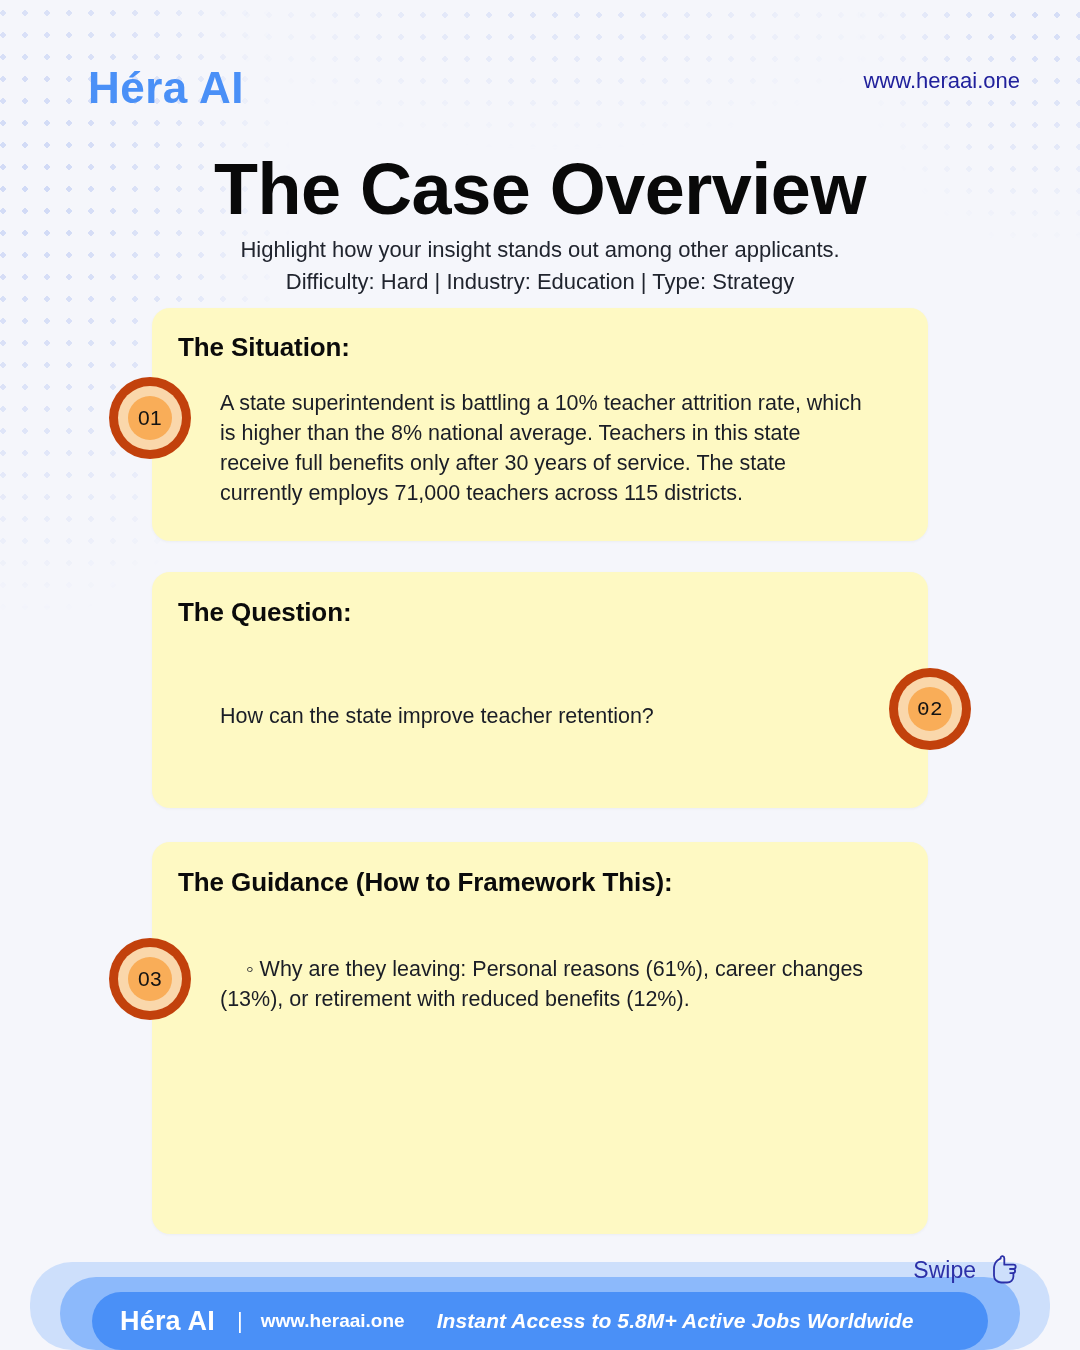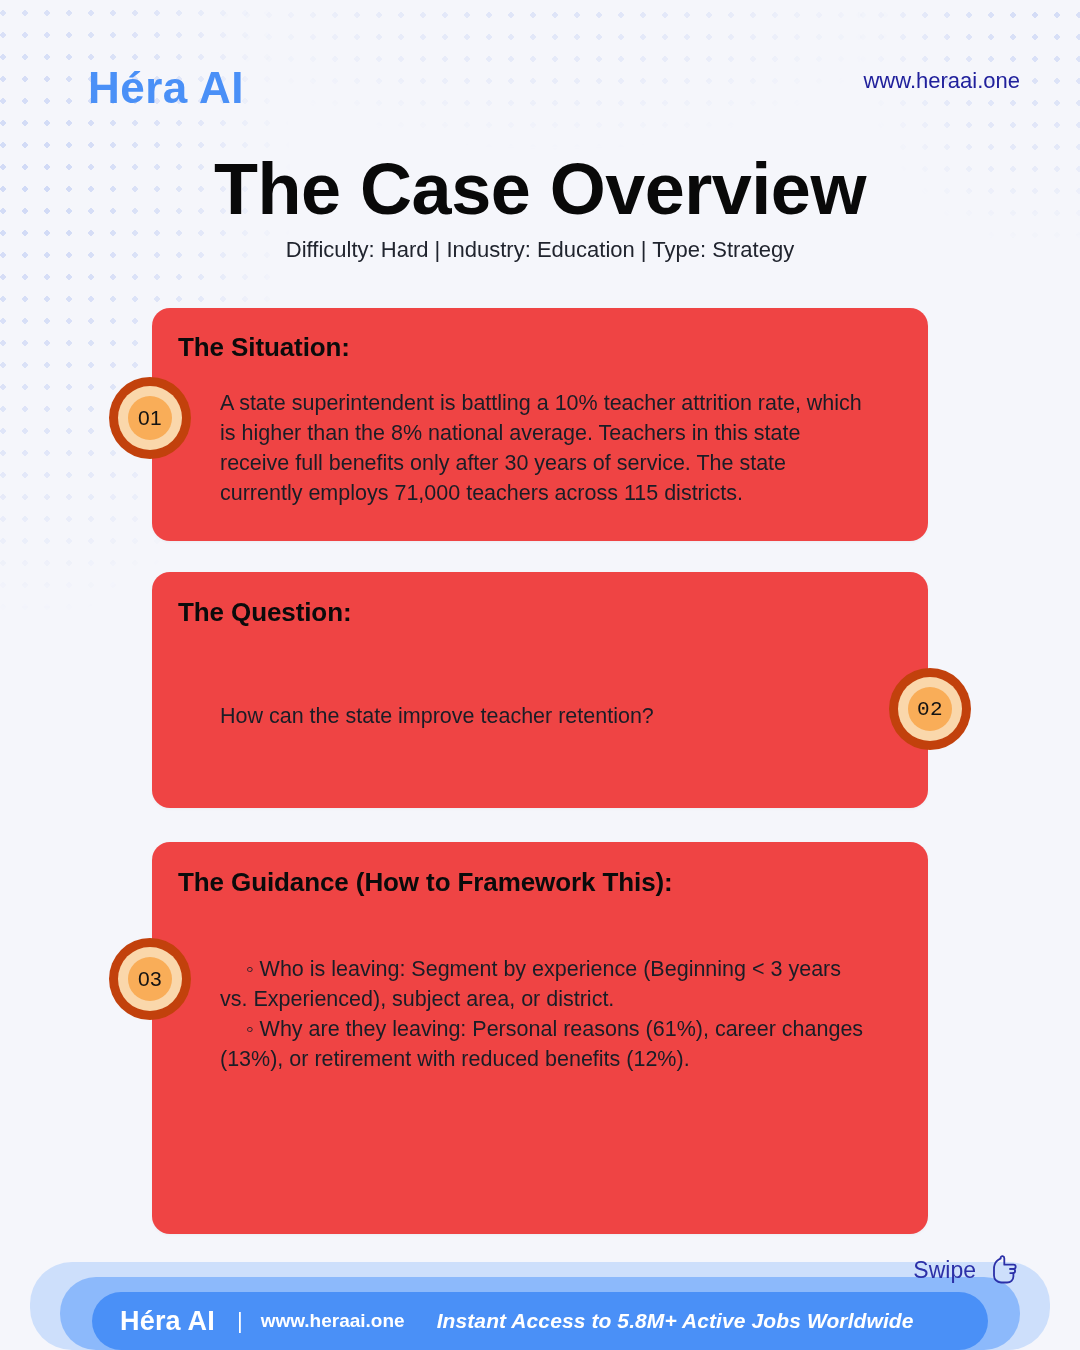--- a/index.html
+++ b/index.html
@@ -73,21 +73,21 @@
     line-height:32px;
     color:#20242e;
     z-index:3;
   }
   .page-subtitle .sub-line { display:block; }
 
   
   .card {
     position:absolute;
     left:152px; width:776px;
-    background:#ef4444;
+    background:#fef9c3;
     border-radius:18px;
     z-index:2;
     box-shadow:0 1px 3px rgba(30,40,80,.045);
   }
   #card-1 { top:308px; height:233px; }
   #card-2 { top:572px; height:236px; }
   #card-3 { top:842px; height:392px; }
 
   .card-title {
     position:absolute; left:26px;
@@ -192,37 +192,37 @@
 <div class="dots dots-left"></div>
 <div class="dots dots-top"></div>
 <div class="dots dots-right"></div>
 
 <div class="brand-logo">Héra AI</div>
 <div class="site-url-top">www.heraai.one</div>
 
 <h1 class="page-title">The Case Overview</h1>
 
 <div class="page-subtitle">
+  <span class="sub-line">Highlight how your insight stands out among other applicants.</span>
   <span class="sub-line">Difficulty: Hard | Industry: Education | Type: Strategy</span>
 </div>
 
 <div class="card" id="card-1">
   <div class="card-title">The Situation:</div>
   <div class="card-body">A state superintendent is battling a 10% teacher attrition rate, which is higher than the 8% national average. Teachers in this state receive full benefits only after 30 years of service. The state currently employs 71,000 teachers across 115 districts.</div>
 </div>
 
 <div class="card" id="card-2">
   <div class="card-title">The Question:</div>
   <div class="card-body">How can the state improve teacher retention?</div>
 </div>
 
 <div class="card" id="card-3">
   <div class="card-title">The Guidance (How to Framework This):</div>
   <div class="card-body">
-    <span class="bullet-line">◦ Who is leaving: Segment by experience (Beginning &lt; 3 years vs. Experienced), subject area, or district.</span>
     <span class="bullet-line">◦ Why are they leaving: Personal reasons (61%), career changes (13%), or retirement with reduced benefits (12%).</span>
   </div>
 </div>
 
 <div class="badge" id="badge-1">
   <span class="ring-mid"></span>
   <span class="ring-in"></span>
   <span class="badge-num">01</span>
 </div>
 <div class="badge" id="badge-2">

